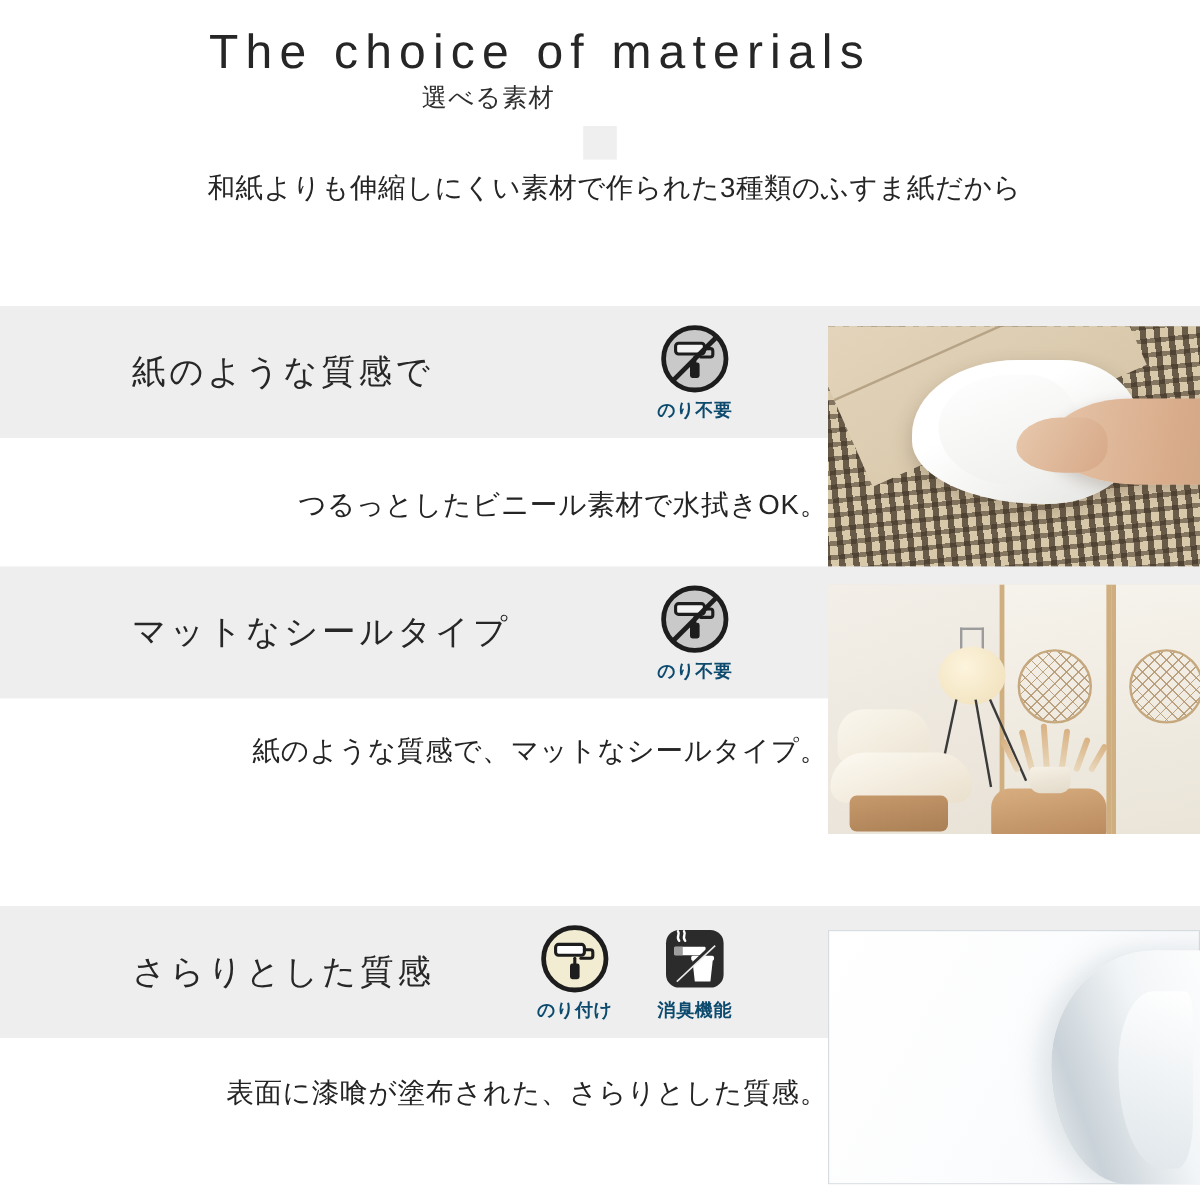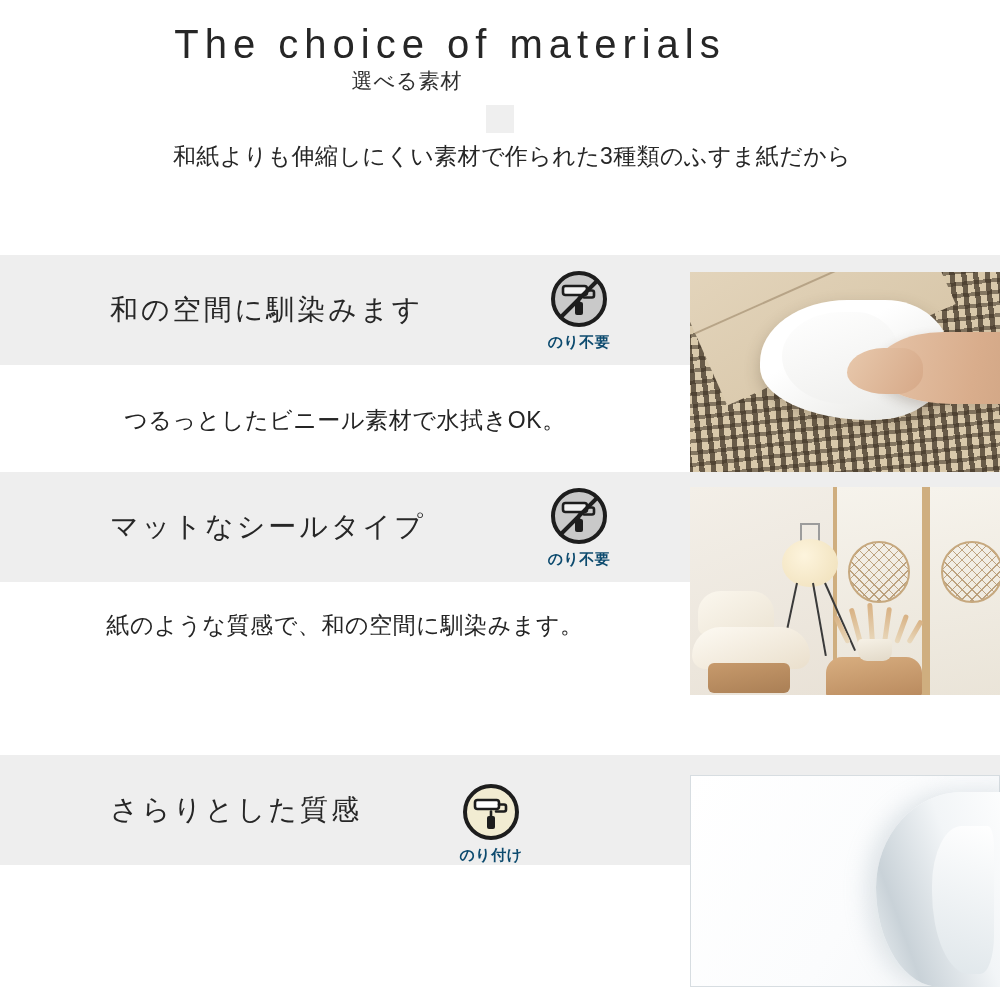--- a/index.html
+++ b/index.html
@@ -54,21 +54,21 @@
   }
   .badge { width:78px; text-align:center; }
   .badge-glyph { display:block; height:62px; }
   .badge-glyph svg { display:block; margin:0 auto; }
   .badge-label {
     display:block; margin-top:2px;
     font-size:15px; font-weight:700; letter-spacing:0.5px; color:#0c4a6e;
     white-space:nowrap;
   }
   .feature-desc {
-    position:absolute; left:0; width:690px; text-align:center;
+    position:absolute; left:0; width:690px; text-align:right;
     font-size:23px; letter-spacing:0.6px; color:#242424; white-space:nowrap;
   }
 
   
   .photo { position:absolute; overflow:hidden; background:#fff; }
 
   
   .photo-mat { background:#cbb99c; }
   .mat-weave {
     position:absolute; inset:0;
@@ -206,21 +206,21 @@
     <div class="main-title">The choice of materials</div>
     <div class="sub-title">選べる素材</div>
     <div class="accent-square"></div>
     <div class="lead">
       <span class="lead-line">和紙よりも伸縮しにくい素材で作られた3種類のふすま紙だから</span>
     </div>
   </div>
 
   <div class="feature" style="top:255px;height:245px;">
     <div class="band"></div>
-    <div class="band-title">和の空間に馴染みます</div>
+    <div class="band-title">紙のような質感で</div>
 
     <div class="badges" style="left:540px;">
       <div class="badge">
         <span class="badge-glyph">
           <svg width="60" height="60" viewBox="0 0 60 60">
             <circle cx="30" cy="30" r="26" fill="#c9c9c9" stroke="#1d1d1d" stroke-width="4"></circle>
             <rect x="14" y="17" width="24" height="9" rx="2.5" fill="#f2f2f2" stroke="#1d1d1d" stroke-width="2.6"></rect>
             <path d="M38 21.5 h5 a2 2 0 0 1 2 2 v3 a2 2 0 0 1 -2 2 h-8" fill="none" stroke="#1d1d1d" stroke-width="2.6" stroke-linecap="round"></path>
             <path d="M30 28.5 v5" stroke="#1d1d1d" stroke-width="2.6" stroke-linecap="round"></path>
             <rect x="26" y="33" width="8" height="13" rx="2" fill="#1d1d1d"></rect>
@@ -254,21 +254,21 @@
             <path d="M38 21.5 h5 a2 2 0 0 1 2 2 v3 a2 2 0 0 1 -2 2 h-8" fill="none" stroke="#1d1d1d" stroke-width="2.6" stroke-linecap="round"></path>
             <path d="M30 28.5 v5" stroke="#1d1d1d" stroke-width="2.6" stroke-linecap="round"></path>
             <rect x="26" y="33" width="8" height="13" rx="2" fill="#1d1d1d"></rect>
             <line x1="12" y1="48" x2="48" y2="12" stroke="#1d1d1d" stroke-width="4" stroke-linecap="round"></line>
           </svg>
         </span>
         <span class="badge-label">のり不要</span>
       </div>
     </div>
 
-    <div class="feature-desc" style="top:138px;">紙のような質感で、和の空間に馴染みます。</div>
+    <div class="feature-desc" style="top:138px;">紙のような質感で、マットなシールタイプ。</div>
 
     <div class="photo room" style="left:690px;top:15px;width:310px;height:208px;">
       <div class="room-wall-left"></div>
       <div class="fusuma a">
         <div class="fusuma-circle"></div>
       </div>
       <div class="fusuma b">
         <div class="fusuma-circle"></div>
       </div>
       <div class="lamp-neck"></div>
@@ -289,36 +289,53 @@
         <i style="left:66px;transform:rotate(30deg);height:26px;"></i>
       </div>
       <div class="pot"></div>
     </div>
   </div>
 
   <div class="feature" style="top:755px;height:245px;">
     <div class="band"></div>
     <div class="band-title">さらりとした質感</div>
 
-    <div class="badges" style="left:452px;align-items:flex-end;">
+    <div class="badges" style="left:440px;">
       <div class="badge">
         <span class="badge-glyph">
           <svg width="60" height="60" viewBox="0 0 60 60">
             <circle cx="30" cy="30" r="26" fill="#f2ecd2" stroke="#1d1d1d" stroke-width="4"></circle>
             <rect x="14" y="18" width="24" height="9" rx="2.5" fill="#ffffff" stroke="#1d1d1d" stroke-width="2.6"></rect>
             <path d="M38 22.5 h5 a2 2 0 0 1 2 2 v3 a2 2 0 0 1 -2 2 h-8" fill="none" stroke="#1d1d1d" stroke-width="2.6" stroke-linecap="round"></path>
             <path d="M30 29.5 v5" stroke="#1d1d1d" stroke-width="2.6" stroke-linecap="round"></path>
             <rect x="26" y="34" width="8" height="13" rx="2" fill="#1d1d1d"></rect>
           </svg>
         </span>
         <span class="badge-label">のり付け</span>
       </div>
 
-    </div>
-
+      <div class="badge">
+        <span class="badge-glyph">
+          <svg width="60" height="60" viewBox="0 0 60 60">
+            <rect x="6" y="6" width="48" height="48" rx="11" fill="#2b2b2b"></rect>
+            <path d="M17 15 c-3 -3 1 -5 -1 -8" fill="none" stroke="#ffffff" stroke-width="2" stroke-linecap="round"></path>
+            <path d="M22 15 c-3 -3 1 -5 -1 -8" fill="none" stroke="#ffffff" stroke-width="2" stroke-linecap="round"></path>
+            <rect x="13" y="20" width="26" height="7" rx="1" fill="#ffffff"></rect>
+            <rect x="13" y="20" width="7" height="7" fill="#9d9d9d"></rect>
+            <path d="M28 31 h17 l-2 18 h-13 z" fill="#ffffff"></path>
+            <rect x="27" y="27.5" width="19" height="4" rx="1.4" fill="#ffffff"></rect>
+            <line x1="14" y1="48" x2="46" y2="18" stroke="#2b2b2b" stroke-width="3.4"></line>
+            <line x1="15" y1="49" x2="47" y2="19" stroke="#ffffff" stroke-width="1.3" opacity="0.9"></line>
+          </svg>
+        </span>
+        <span class="badge-label">消臭機能</span>
+      </div>
+    </div>
+
+    <div class="feature-desc" style="top:140px;">表面に漆喰が塗布された、さらりとした質感。</div>
 
     <div class="photo" style="left:690px;top:20px;width:310px;height:212px;">
       <div class="paper-sheet"></div>
       <div class="paper-curl"></div>
       <div class="paper-curl-edge"></div>
     </div>
   </div>
 
 </div>
 

